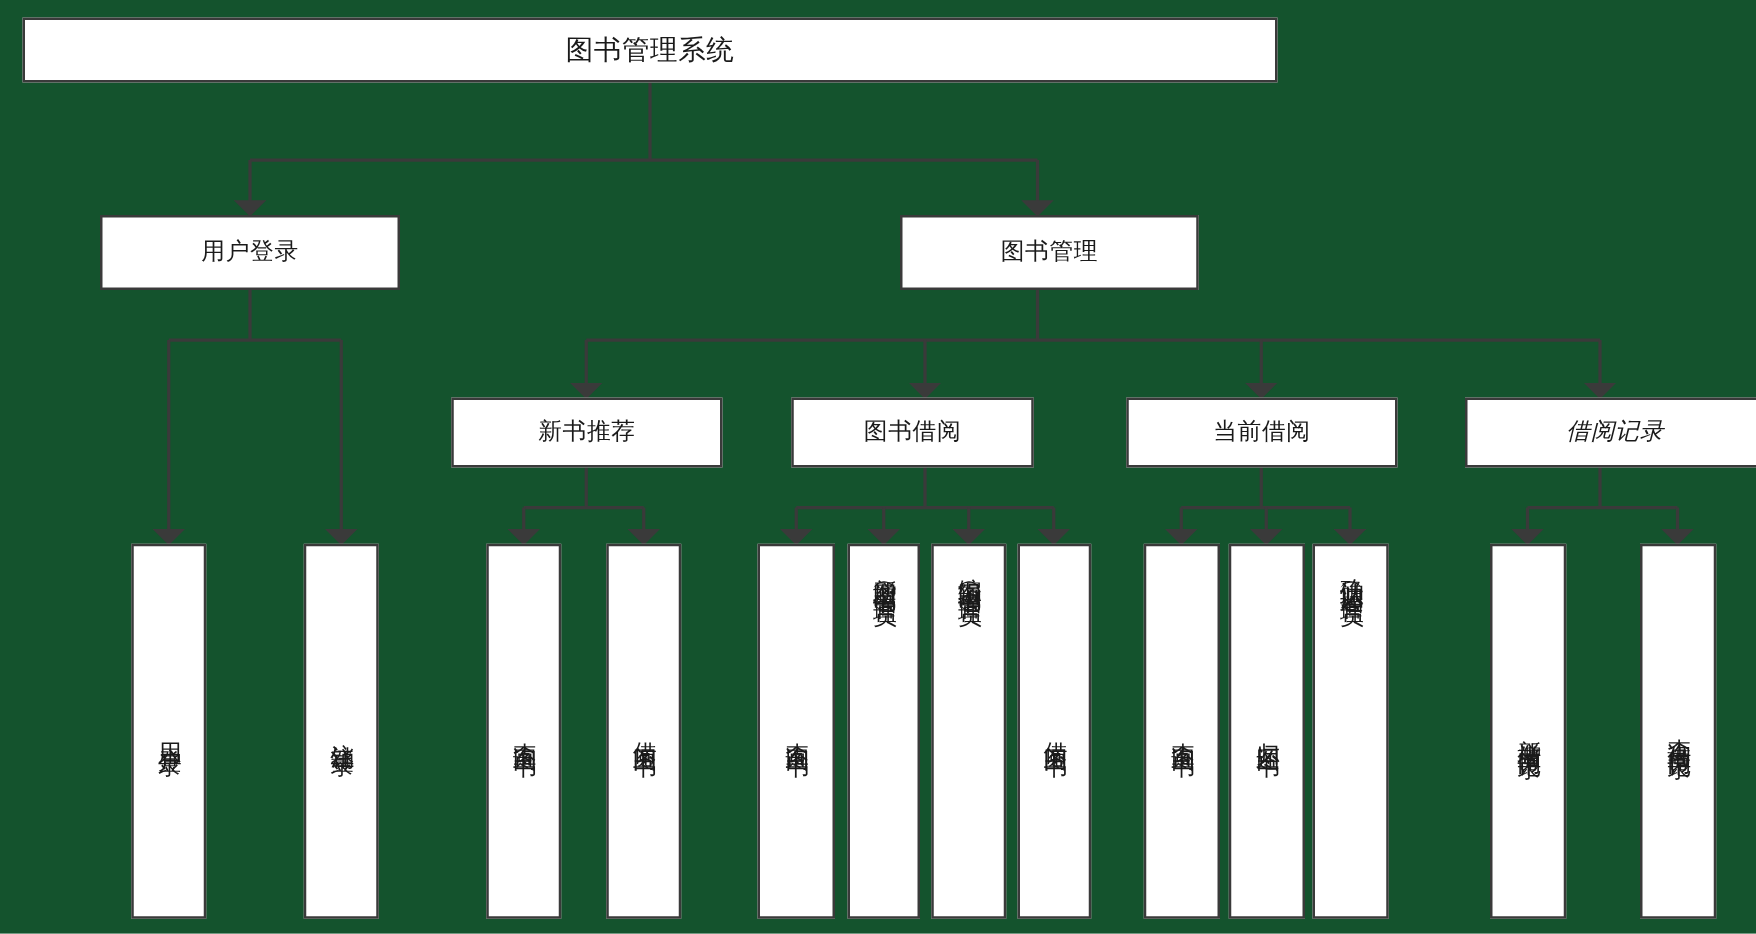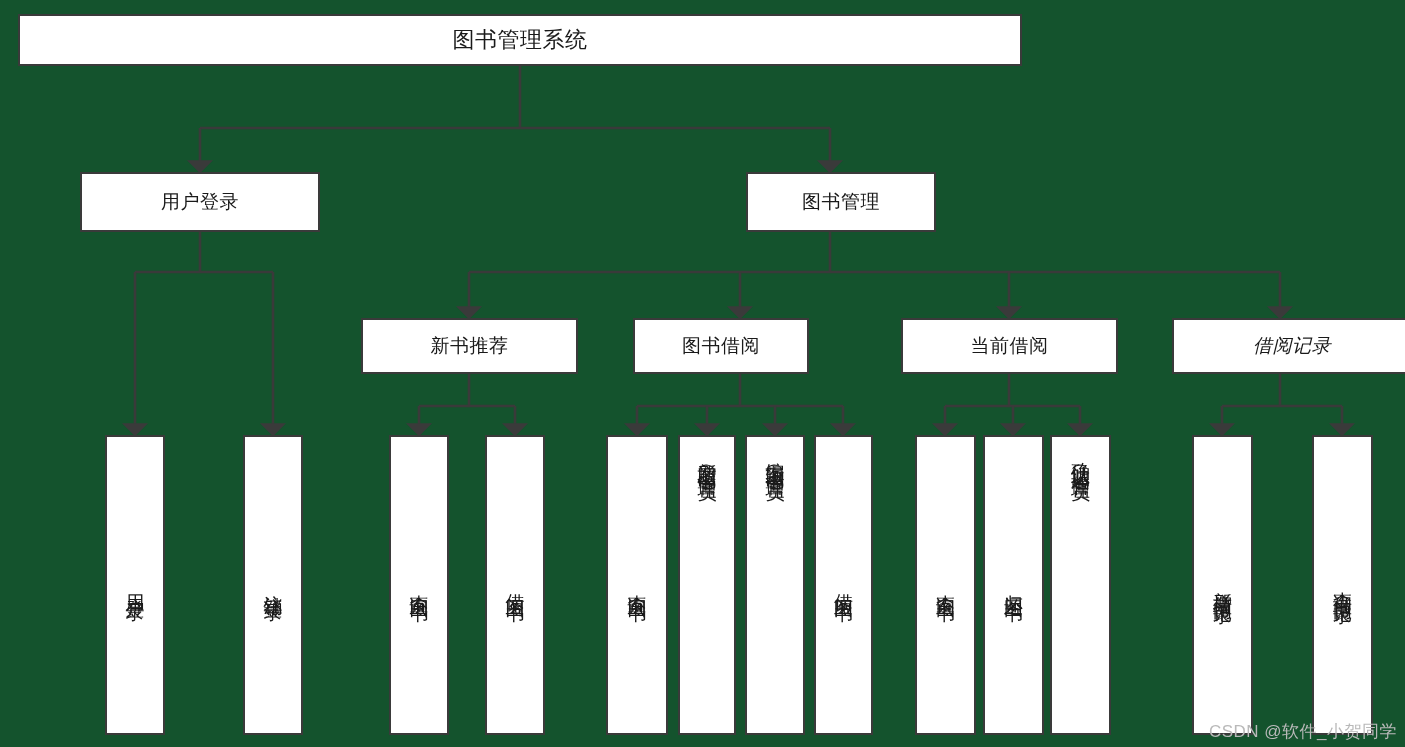--- a/index.html
+++ b/index.html
@@ -126,28 +126,28 @@
     </g>
   </svg>
 
   <div class="node root" style="left:18px; top:14px; width:1004px; height:52px;">
     <span class="label">图书管理系统</span>
   </div>
 
   <div class="node" style="left:80px; top:172px; width:240px; height:60px;">
     <span class="label">用户登录</span>
   </div>
-  <div class="node" style="left:746px; top:172px; width:190px; height:60px;">
+  <div class="node" style="left:720px; top:172px; width:239px; height:60px;">
     <span class="label">图书管理</span>
   </div>
 
   <div class="node" style="left:361px; top:318px; width:217px; height:56px;">
     <span class="label">新书推荐</span>
   </div>
-  <div class="node" style="left:633px; top:318px; width:176px; height:56px;">
+  <div class="node" style="left:633px; top:318px; width:194px; height:56px;">
     <span class="label">图书借阅</span>
   </div>
   <div class="node" style="left:901px; top:318px; width:217px; height:56px;">
     <span class="label">当前借阅</span>
   </div>
   <div class="node" style="left:1172px; top:318px; width:240px; height:56px;font-style:italic;">
     <span class="label">借阅记录</span>
   </div>
 
   <div class="node vertical centered" style="left:105px; top:435px; width:60px; height:300px;">
@@ -187,15 +187,14 @@
     <span class="label">确认归还（管理员）</span>
   </div>
 
   <div class="node vertical centered" style="left:1192px; top:435px; width:61px; height:300px;">
     <span class="label">新增借阅记录</span>
   </div>
   <div class="node vertical centered" style="left:1312px; top:435px; width:61px; height:300px;">
     <span class="label">查询借阅记录</span>
   </div>
 
-  <div id="watermark">CSDN @软件_小贺同学</div>
 
 </div>
 
 </body></html>

